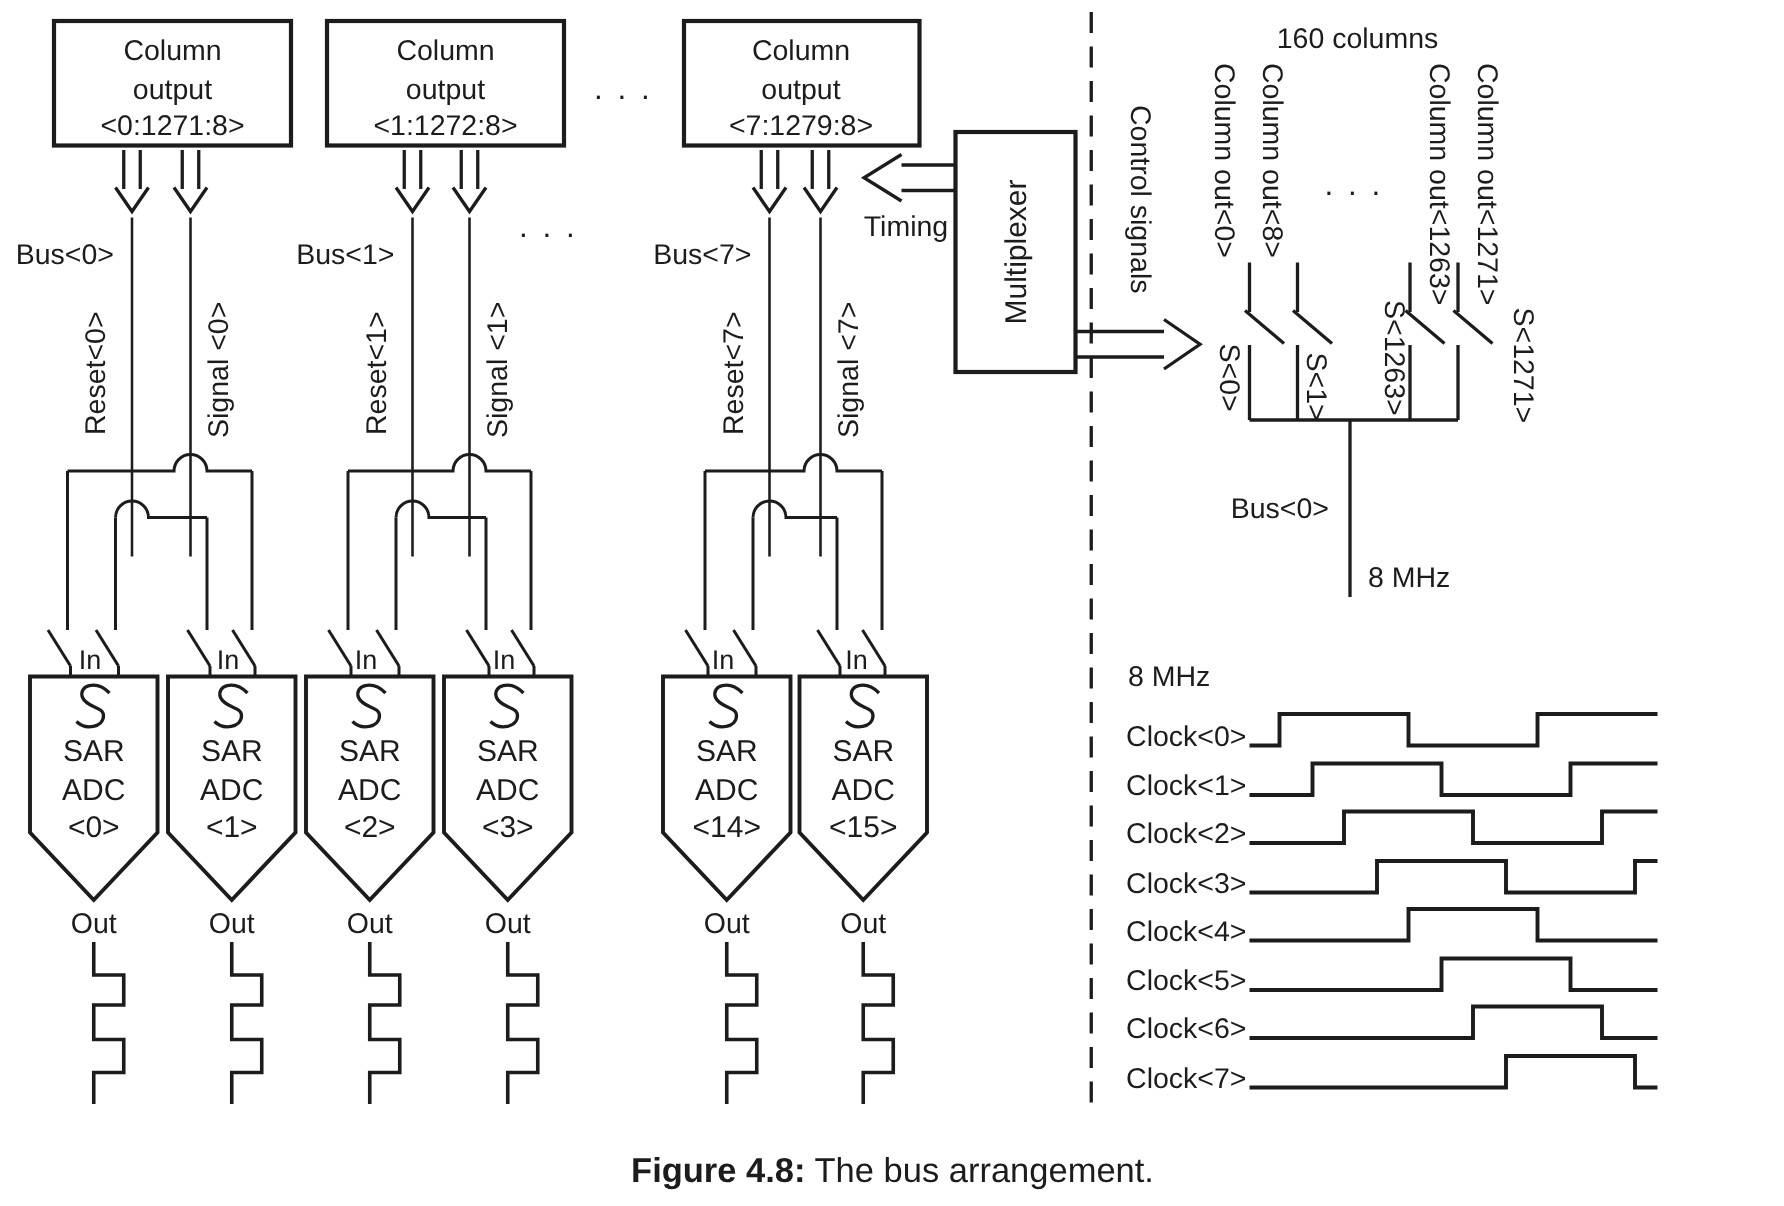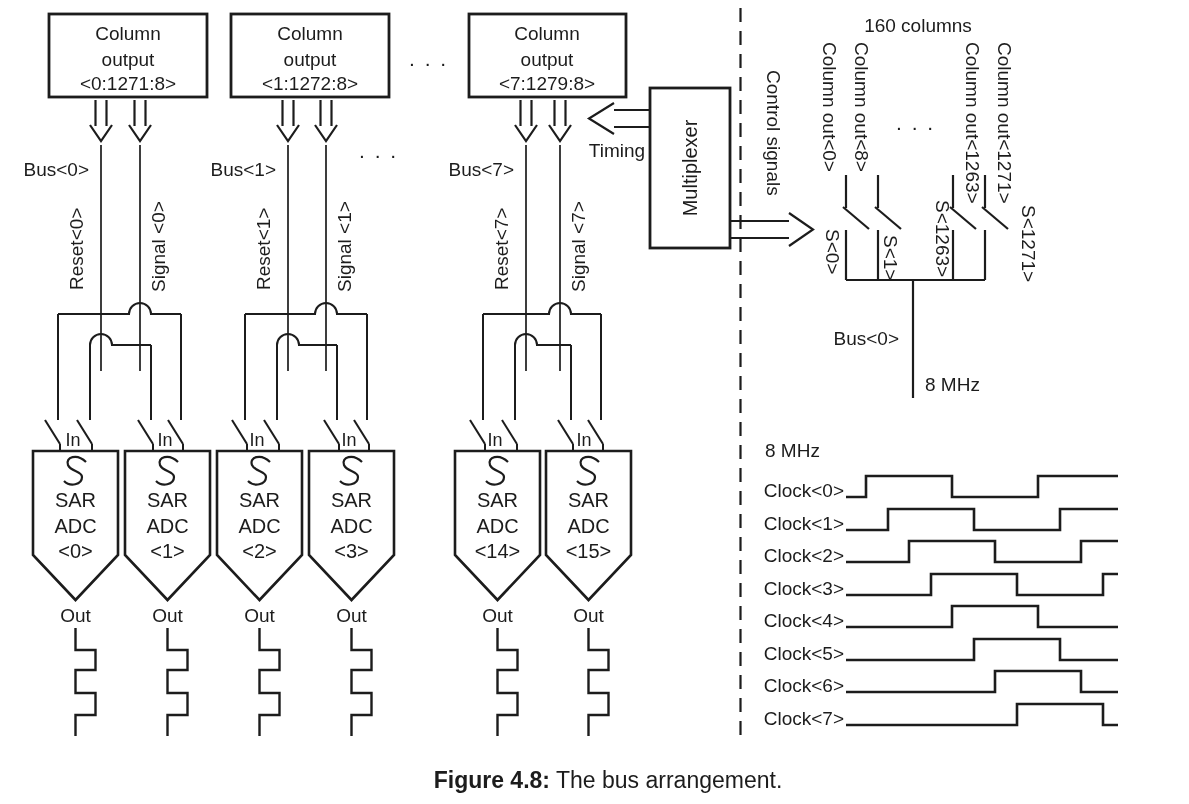--- a/index.html
+++ b/index.html
@@ -1,17 +1,17 @@
 <!DOCTYPE html>
 <html><head>
 <meta charset="utf-8">
 <style>
   html,body{margin:0;padding:0;background:#ffffff;}
   .page{position:relative;width:1105px;height:804px;background:#fff;overflow:hidden;
-        font-family:"Liberation Sans", sans-serif;margin-left:13px;}
+        font-family:"Liberation Sans", sans-serif;}
   svg{position:absolute;left:0;top:0;}
   text{fill:#1c1c1c;font-family:"Liberation Sans", sans-serif;}
   .lbl{font-size:19px;}
   .big{font-size:20px;}
   .in{font-size:18px;}
   .dots{font-size:21px;letter-spacing:2px;}
   .cap{font-size:23px;}
   .capb{font-weight:bold;}
 </style>
 </head>

